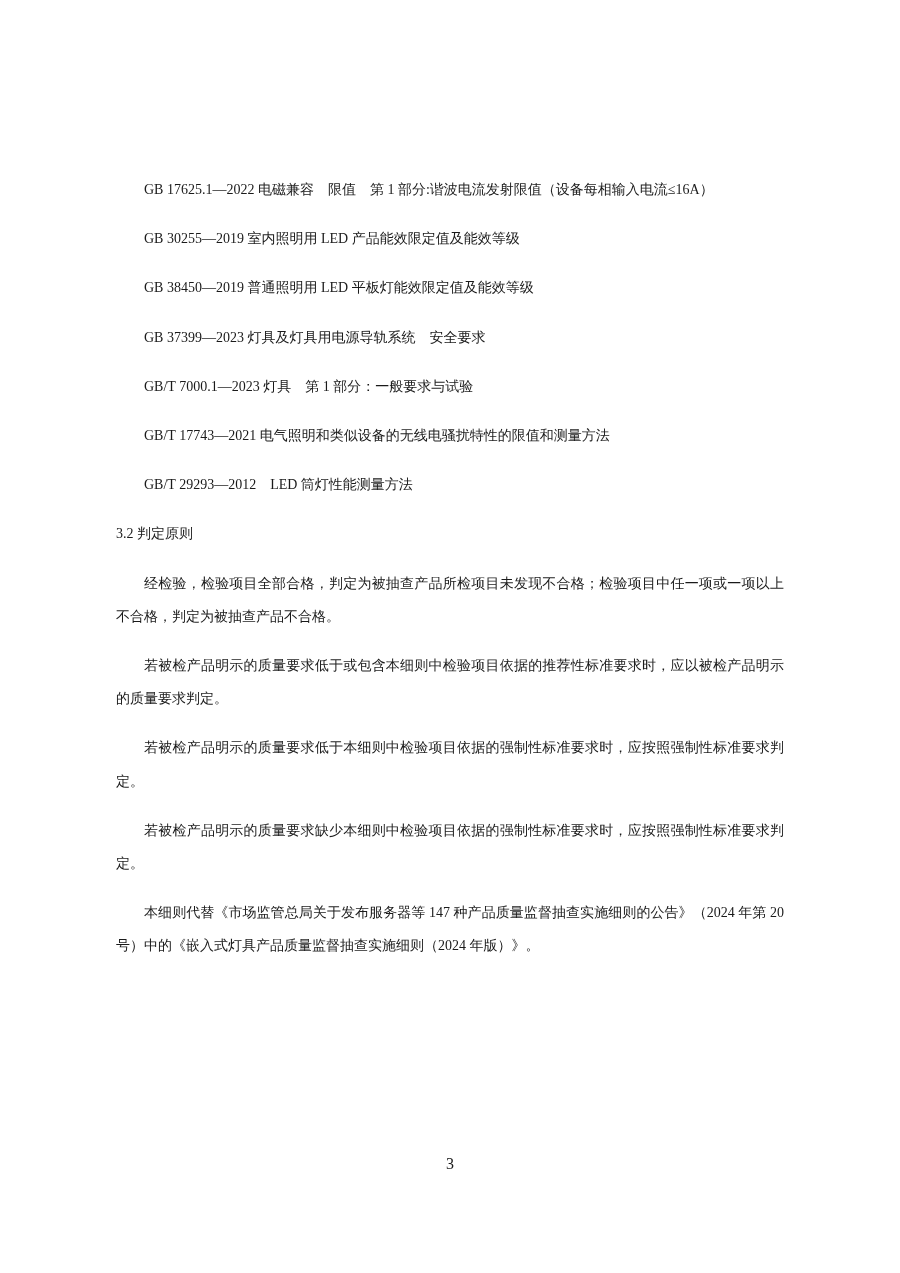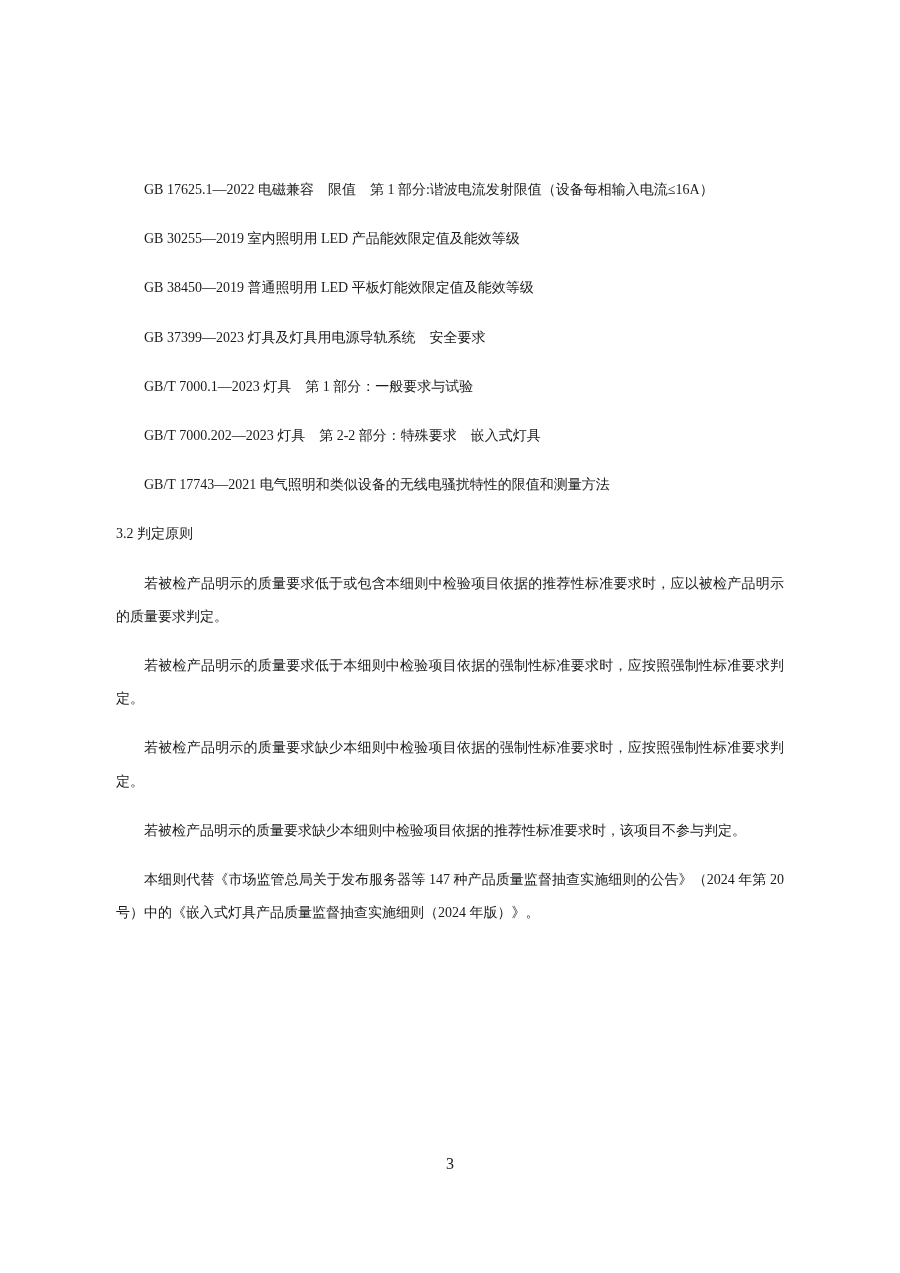--- a/index.html
+++ b/index.html
@@ -55,29 +55,29 @@
 </head>
 <body>
 
 <div class="page-body">
 
   <p class="std-item">GB 17625.1—2022 电磁兼容　限值　第 1 部分:谐波电流发射限值（设备每相输入电流≤16A）</p>
   <p class="std-item">GB 30255—2019 室内照明用 LED 产品能效限定值及能效等级</p>
   <p class="std-item">GB 38450—2019 普通照明用 LED 平板灯能效限定值及能效等级</p>
   <p class="std-item">GB 37399—2023 灯具及灯具用电源导轨系统　安全要求</p>
   <p class="std-item">GB/T 7000.1—2023 灯具　第 1 部分：一般要求与试验</p>
-  <p class="std-item">GB/T 7000.202—2023 灯具　第 2-2 部分：特殊要求　嵌入式灯具</p>
   <p class="std-item">GB/T 17743—2021 电气照明和类似设备的无线电骚扰特性的限值和测量方法</p>
+  <p class="std-item">GB/T 29293—2012　LED 筒灯性能测量方法</p>
 
   <h2 class="sub-heading">3.2 判定原则</h2>
 
+  <p class="body-para">经检验，检验项目全部合格，判定为被抽查产品所检项目未发现不合格；检验项目中任一项或一项以上不合格，判定为被抽查产品不合格。</p>
   <p class="body-para">若被检产品明示的质量要求低于或包含本细则中检验项目依据的推荐性标准要求时，应以被检产品明示的质量要求判定。</p>
   <p class="body-para">若被检产品明示的质量要求低于本细则中检验项目依据的强制性标准要求时，应按照强制性标准要求判定。</p>
   <p class="body-para">若被检产品明示的质量要求缺少本细则中检验项目依据的强制性标准要求时，应按照强制性标准要求判定。</p>
-  <p class="body-para">若被检产品明示的质量要求缺少本细则中检验项目依据的推荐性标准要求时，该项目不参与判定。</p>
 
 
   <p class="body-para">本细则代替《市场监管总局关于发布服务器等 147 种产品质量监督抽查实施细则的公告》（2024 年第 20 号）中的《嵌入式灯具产品质量监督抽查实施细则（2024 年版）》。</p>
 
 </div>
 
 <div class="footer">
   <span>3</span>
 </div>
 

